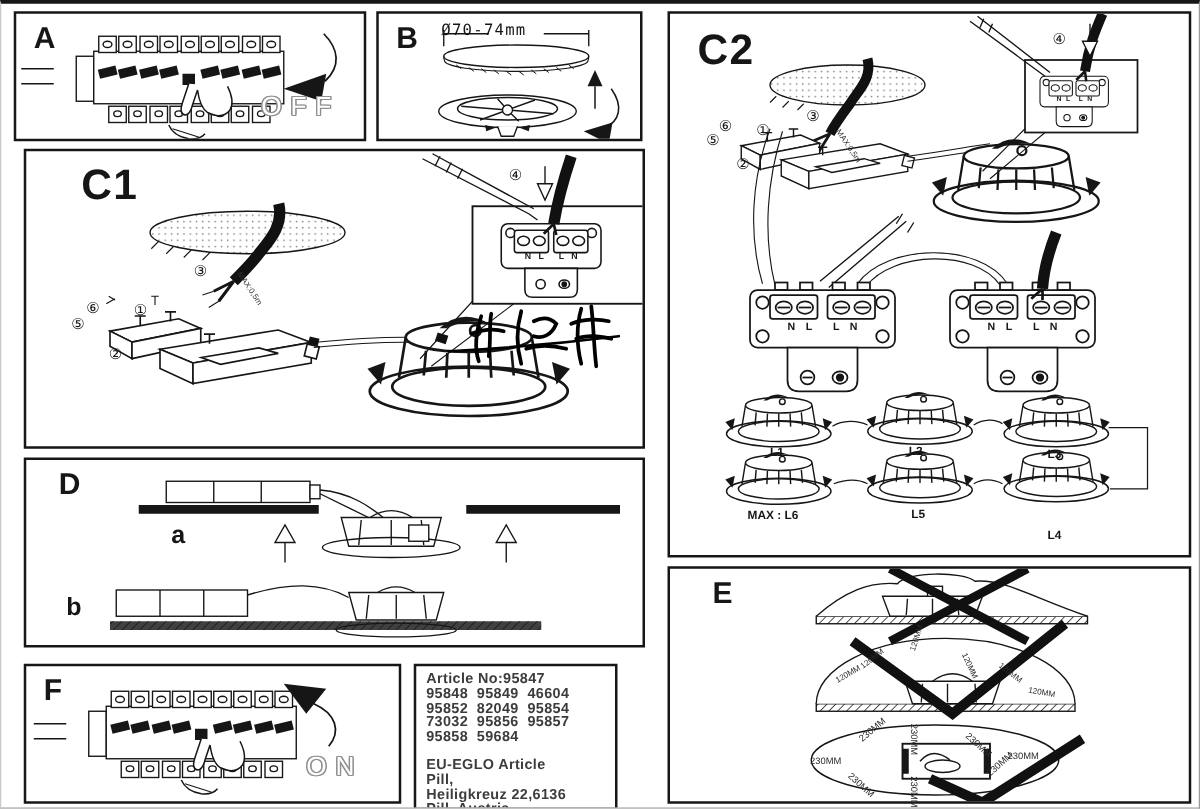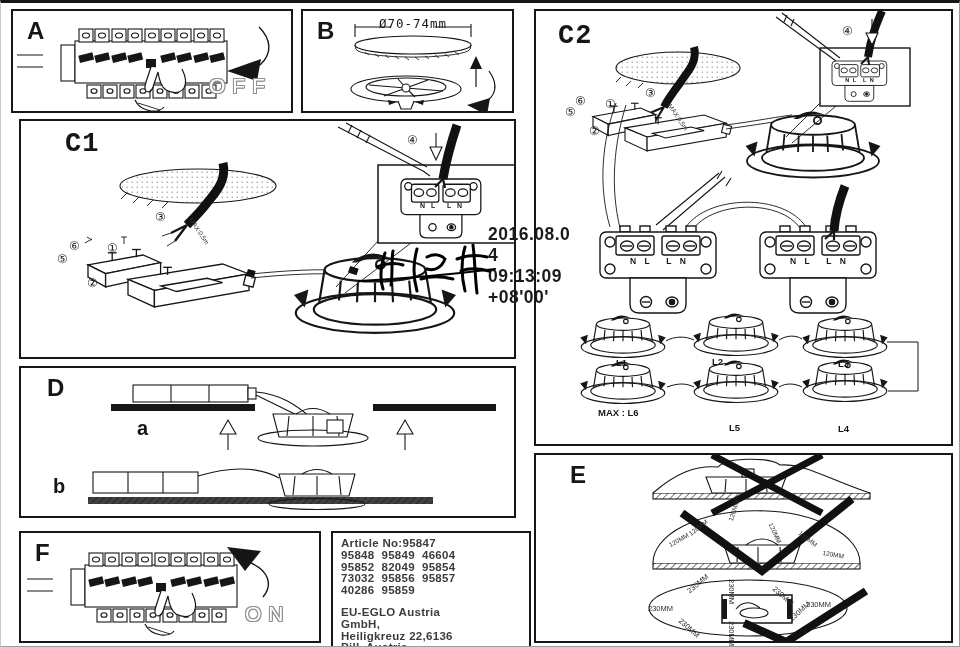--- a/index.html
+++ b/index.html
@@ -3,27 +3,27 @@
 <meta charset="utf-8">
 <style>
   html,body{margin:0;padding:0;background:#e8e8e8;}
   .page{position:relative;width:960px;height:647px;background:#fff;overflow:hidden;
         font-family:"Liberation Sans",sans-serif;color:#161616;box-sizing:border-box;
         border-top:3px solid #161616;border-left:1px solid #c9c9c9;border-right:1px solid #9a9a9a;border-bottom:1px solid #9a9a9a;}
   .panel{position:absolute;border:2px solid #161616;background:#fff;box-sizing:border-box;}
   .panel>svg{position:absolute;left:0;top:0;}
   .t{position:absolute;line-height:1;white-space:pre;}
   .plabel{font-weight:bold;font-size:24px;letter-spacing:1px;}
-  .big{font-size:27px;font-family:Liberation Mono, monospace;}
+  .big{font-size:34px;}
   .step{font-size:12px;}
   .ghost{font-size:21px;letter-spacing:7px;font-weight:400;color:#fff;
          text-shadow:-1px -1px 0 #8f8f8f,1px -1px 0 #8f8f8f,-1px 1px 0 #8f8f8f,1px 1px 0 #8f8f8f,0 1px 0 #8f8f8f,0 -1px 0 #8f8f8f,1px 0 0 #8f8f8f,-1px 0 0 #8f8f8f;}
   .terms{font-weight:bold;text-align:center;word-spacing:6px;}
   .lamp-lab{font-weight:bold;font-size:9.5px;}
-  .dim{font-family:"DejaVu Sans Mono",monospace;font-size:12.5px;letter-spacing:1px;text-align:center;}
+  .dim{font-family:"DejaVu Sans Mono",monospace;font-size:12.5px;letter-spacing:1px;text-align:left;}
   .mm{font-size:6.5px;color:#2c2c2c;transform-origin:0 0;}
   .mm7{font-size:7.5px;color:#2c2c2c;transform-origin:0 0;}
   .note{font-size:6.5px;color:#333;transform-origin:0 0;}
   .sub{font-weight:bold;font-size:20px;}
   .ab{font-weight:bold;color:#3c3c3c;font-size:11.5px;line-height:11.8px;white-space:pre;letter-spacing:.3px;}
   .stamp{position:absolute;left:487px;top:221px;z-index:6;font-weight:bold;font-size:17.5px;line-height:21px;letter-spacing:.5px;color:#1b1b1b;}
   .sig{position:absolute;left:356px;top:238px;z-index:6;}
 </style>
 </head>
 <body>
@@ -253,24 +253,24 @@
   <span class="t step" style="left:39px;top:84px">⑥</span>
   <span class="t step" style="left:29px;top:95px">⑤</span>
   <span class="t step" style="left:69px;top:87px">①</span>
   <span class="t step" style="left:53px;top:114px">②</span>
   <span class="t step" style="left:306px;top:14px">④</span>
   <span class="t note" style="left:136px;top:92px;transform:rotate(56deg)">MAX:0,5m</span>
   <span class="t terms" style="left:296px;top:67px;width:55px;font-size:5.5px;word-spacing:2px">N L  L N</span>
   <span class="t terms" style="left:70px;top:246px;width:104px;font-size:8.5px">N L  L N</span>
   <span class="t terms" style="left:230px;top:246px;width:104px;font-size:8.5px">N L  L N</span>
   <span class="t lamp-lab" style="left:80px;top:347px">L1</span>
-  <span class="t lamp-lab" style="left:176px;top:346px">L2</span>
+  <span class="t lamp-lab" style="left:191px;top:346px">L2</span>
   <span class="t lamp-lab" style="left:302px;top:348px">L3</span>
   <span class="t lamp-lab" style="left:62px;top:397px">MAX : L6</span>
-  <span class="t lamp-lab" style="left:193px;top:412px">L5</span>
+  <span class="t lamp-lab" style="left:193px;top:396px">L5</span>
   <span class="t lamp-lab" style="left:302px;top:413px">L4</span>
 </div>
 
 <div class="panel" style="left:18px;top:116px;width:497px;height:240px">
   <svg width="493" height="236" viewBox="0 0 493 236">
     <g stroke="#161616" fill="none" stroke-width="1.1">
       <ellipse cx="177" cy="65" rx="78" ry="17" fill="url(#dt)"></ellipse>
       <path d="M106,72 l-6,6 M118,76 l-6,6 M132,79 l-6,6 M147,81 l-6,6" stroke-width="0.9"></path>
       <path d="M202,42 C206,60 194,72 186,82 C180,90 172,98 166,104" stroke="#111" stroke-width="9"></path>
       <path d="M166,104 L150,112 M166,104 L154,120" stroke-width="2.4"></path>
@@ -396,39 +396,33 @@
       <use href="#breaker" x="30" y="20"></use>
       <use href="#hand" x="140" y="58"></use>
       <path d="M230,30 C248,38 252,52 242,64" stroke-width="1.4"></path>
     </g>
     <polygon points="206,14 240,18 224,38" fill="#161616"></polygon>
   </svg>
   <span class="t plabel" style="left:14px;top:8px">F</span>
   <span class="t ghost" style="left:224px;top:70px">ON</span>
 </div>
 
-<div class="panel" style="left:330px;top:528px;width:200px;height:117px;padding:5px 8px;overflow:hidden">
+<div class="panel" style="left:330px;top:528px;width:163px;height:117px;padding:5px 8px;overflow:hidden">
   <div class="ab">Article No:95847</div>
   <div class="ab">95848  95849  46604</div>
   <div class="ab">95852  82049  95854</div>
   <div class="ab">73032  95856  95857</div>
-  <div class="ab">40286  95859</div>
-  <div class="ab" style="margin-top:10px">EU-EGLO Austria</div>
-  <div class="ab">GmbH,</div>
+  <div class="ab">95858  59684</div>
+  <div class="ab" style="margin-top:10px">EU-EGLO Article</div>
+  <div class="ab">Pill,</div>
   <div class="ab">Heiligkreuz 22,6136</div>
   <div class="ab">Pill, Austria</div>
 
 </div>
 
-<div class="stamp">
-  <div>2016.08.0</div>
-  <div>4</div>
-  <div>09:13:09</div>
-  <div>+08'00'</div>
-</div>
 
 <svg class="sig" width="140" height="62" viewBox="0 0 140 62">
   <g stroke="#000" fill="none" stroke-width="3" stroke-linecap="round">
     <path d="M2,40 C40,38 90,34 138,28" stroke-width="2.2"></path>
     <path d="M28,12 C24,24 22,36 26,48"></path>
     <path d="M36,10 C34,20 36,30 34,44"></path>
     <path d="M20,26 C30,22 40,22 46,24"></path>
     <path d="M60,8 C56,22 56,36 60,50"></path>
     <path d="M70,16 C78,12 84,14 88,18 C84,28 76,30 70,28"></path>
     <path d="M64,38 C76,34 88,36 96,38"></path>

